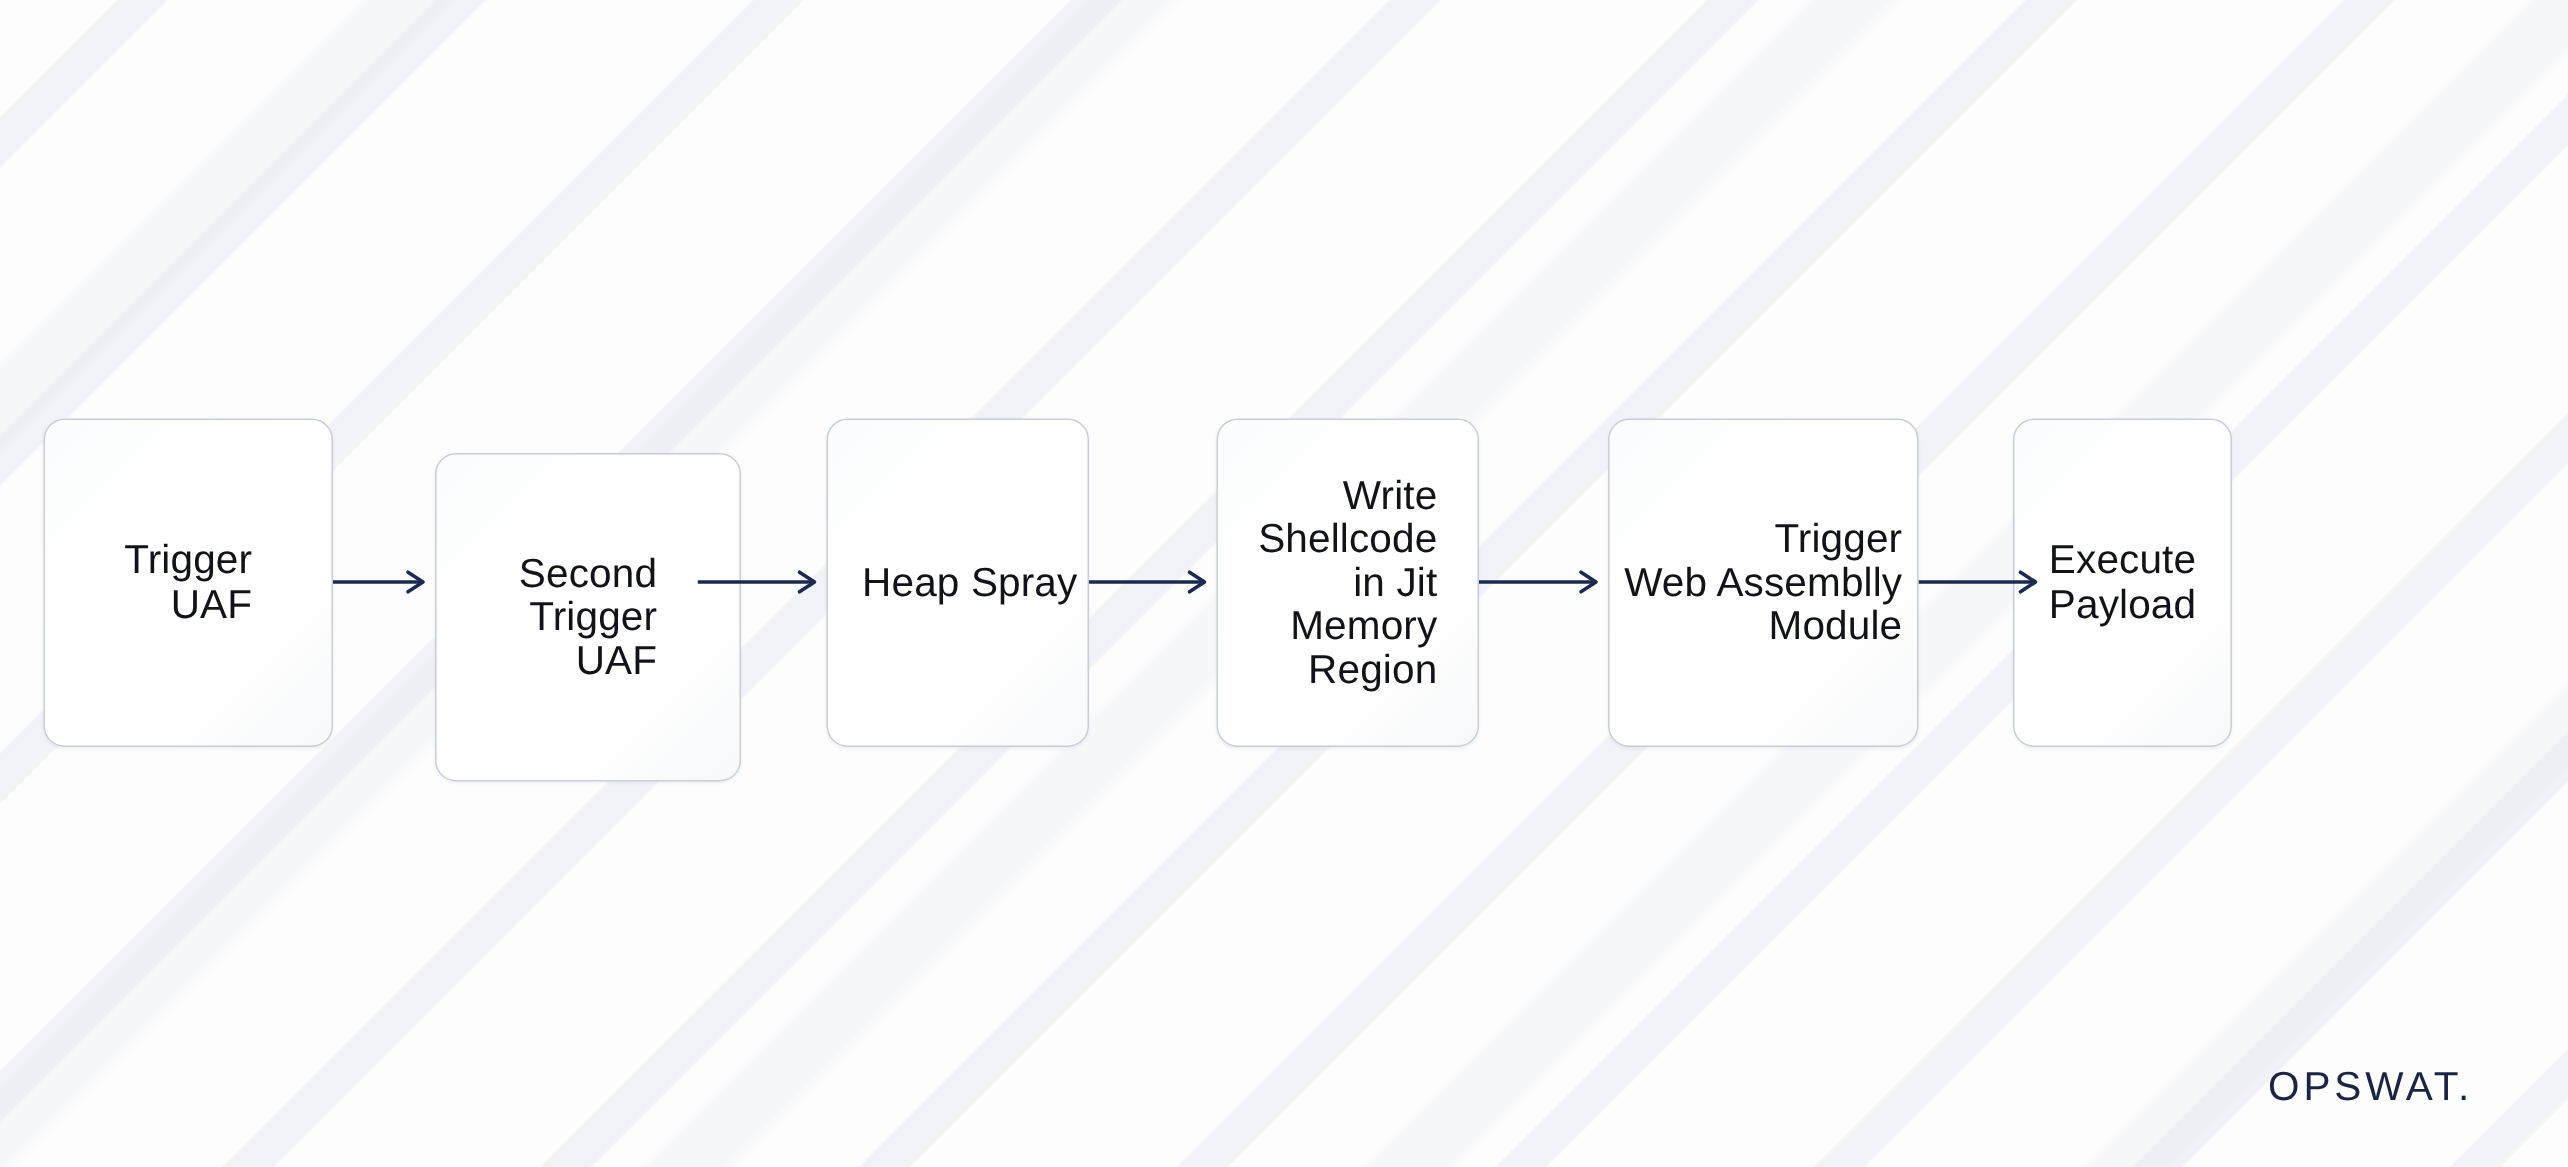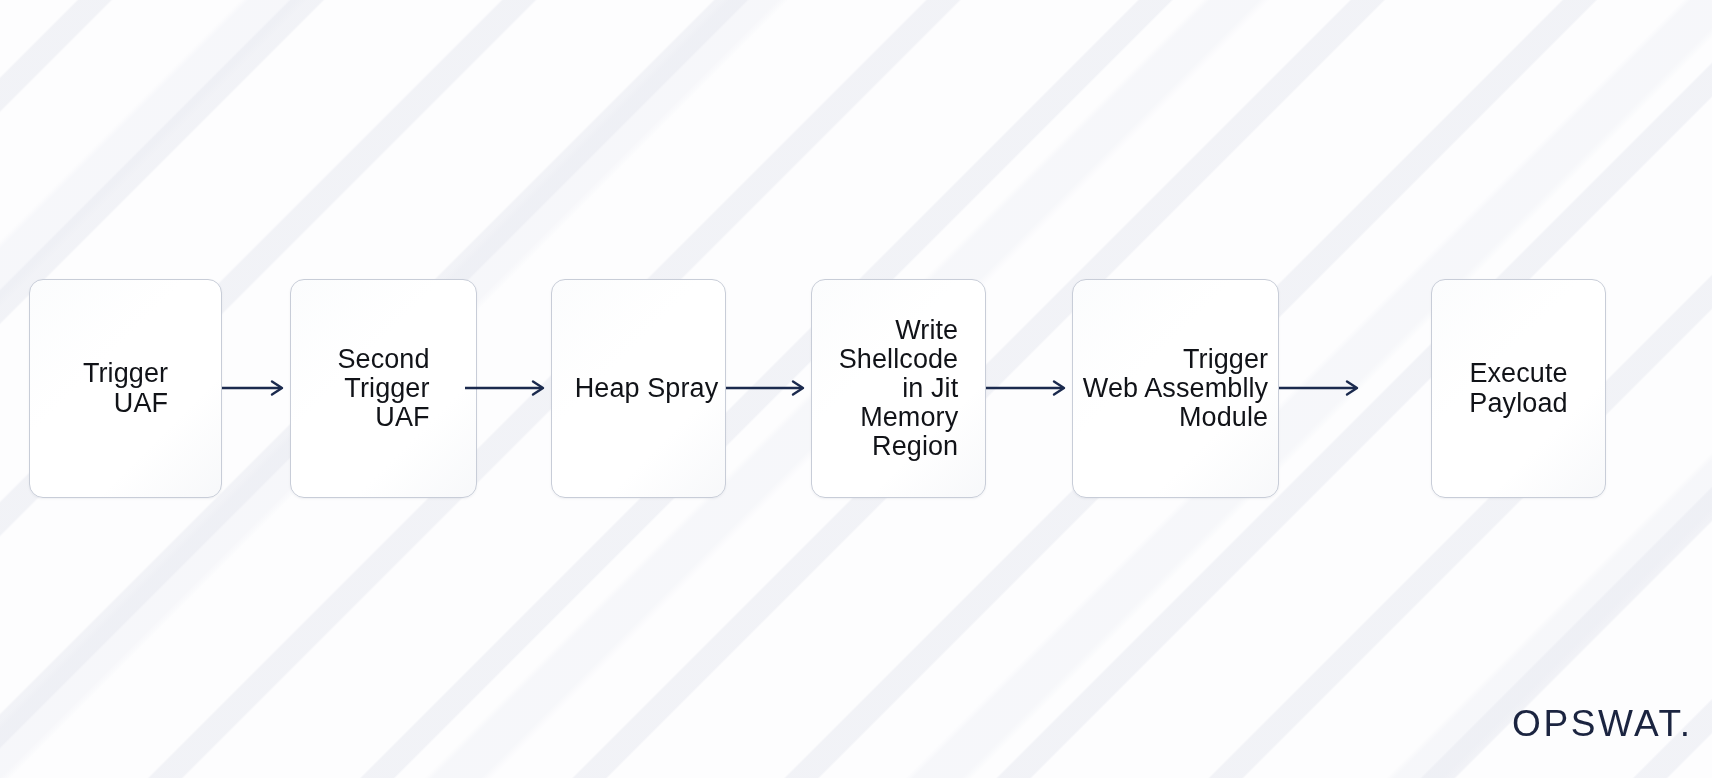--- a/index.html
+++ b/index.html
@@ -68,25 +68,25 @@
     line-height: 1.08;
     color: #111318;
     text-align: right;
     letter-spacing: 0.1px;
     white-space: pre-line;
     padding: 0 6px;
   }
 
   
   #node-0 { left: 29px;   width: 193px; }
-  #node-1 { left: 290px;  width: 187px; }
+  #node-1 { left: 290px;  width: 204px; margin-top: 23px; }
   #node-2 { left: 551px;  width: 175px; padding-left: 16px; }
   #node-3 { left: 811px;  width: 175px; }
   #node-4 { left: 1072px; width: 207px; }
-  #node-5 { left: 1431px; width: 175px; }
+  #node-5 { left: 1342px; width: 146px; }
 
   .connector {
     position: absolute;
     height: 24px;
     top: 97px;            
     display: block;
   }
   #conn-0 { left: 222px;  width: 68px;  }
   #conn-1 { left: 465px;  width: 86px;  }
   #conn-2 { left: 726px;  width: 85px;  }
@@ -97,21 +97,21 @@
     position: absolute;
     left: 1512px;
     top: 704px;
     width: 176px;
     height: 40px;
     display: flex;
     align-items: center;
     justify-content: flex-start;
   }
   #brand-wordmark {
-    font-size: 37px;
+    font-size: 27px;
     letter-spacing: 2.6px;
     color: #1b2440;
     font-weight: 400;
     font-family: "Liberation Sans", sans-serif;
     white-space: nowrap;
   }
 </style>
 </head>
 <body>
 

